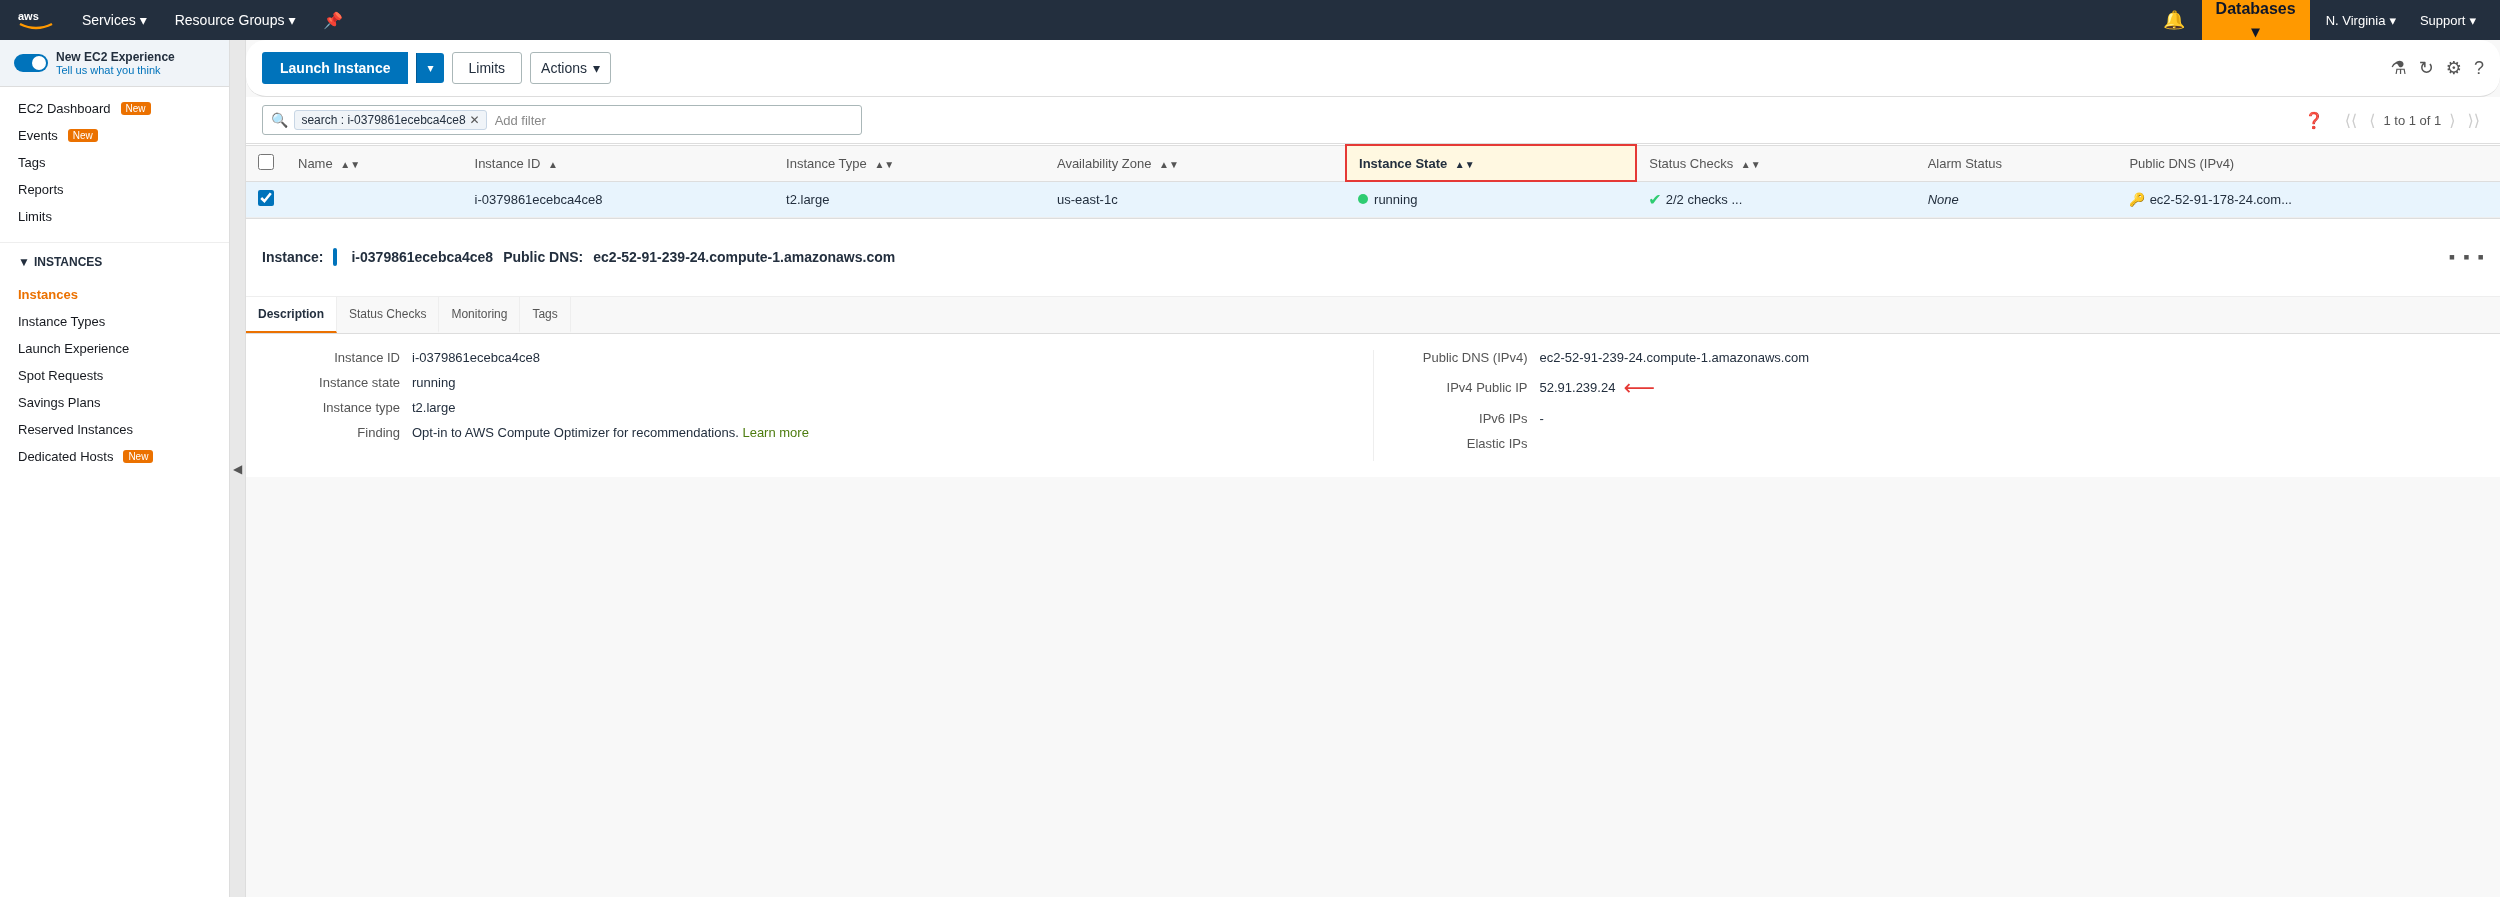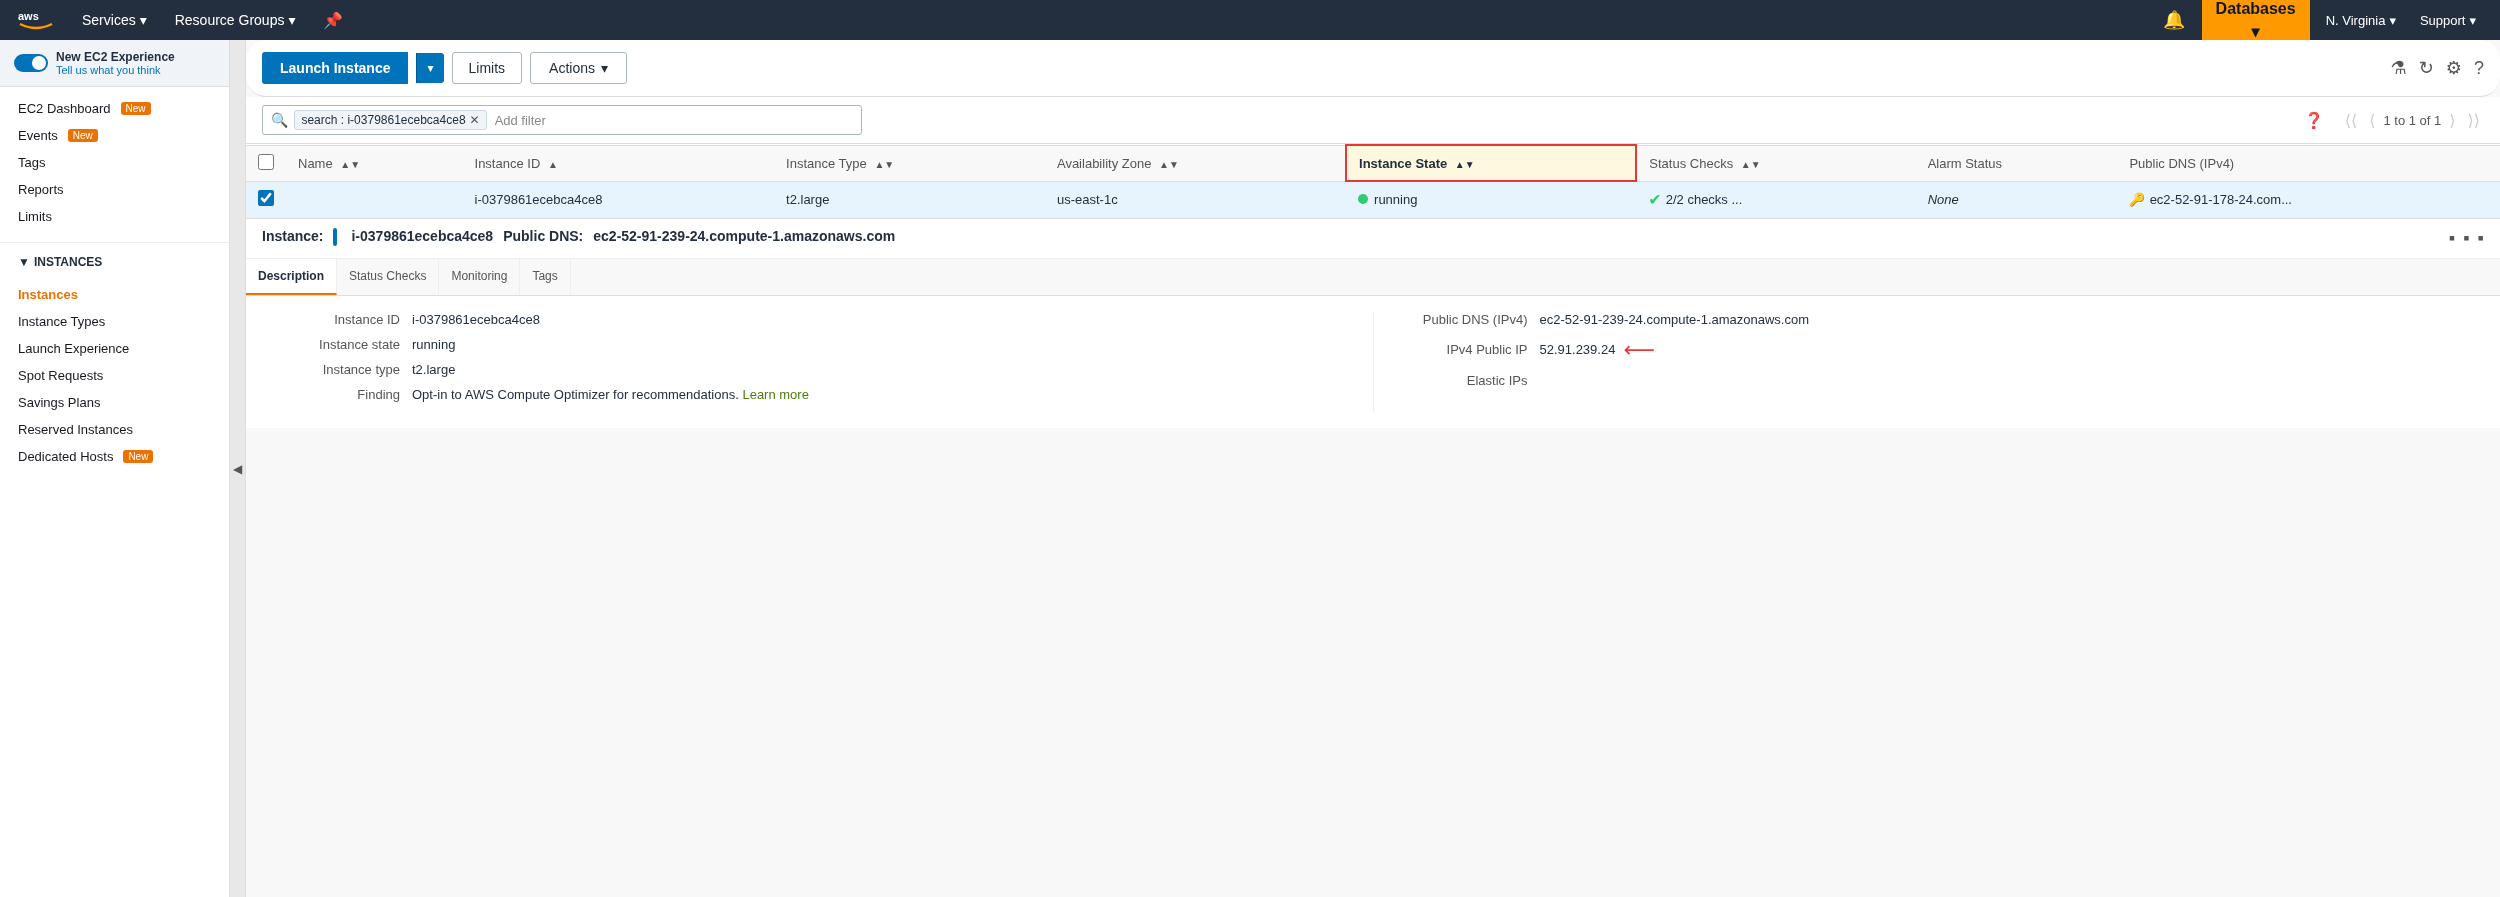--- a/index.html
+++ b/index.html
@@ -154,21 +154,21 @@
       border-radius: 3px;
       padding: 7px 16px;
       font-size: 14px;
       cursor: pointer;
     }
     .btn-actions {
       background: #fff;
       color: #232f3e;
       border: 1px solid #aab7b8;
       border-radius: 3px;
-      padding: 7px 18px;
+      padding: 7px 10px;
       font-size: 14px;
       cursor: pointer;
       display: flex;
       align-items: center;
       gap: 6px;
     }
     .toolbar-spacer { flex: 1; }
     .toolbar-icons { display: flex; align-items: center; gap: 12px; color: #555; font-size: 18px; }
     .toolbar-icon { cursor: pointer; color: #555; }
 
@@ -243,24 +243,24 @@
     .row-checkbox { width: 16px; height: 16px; accent-color: #0073bb; }
     tr.selected td { background: #e8f4fd; }
 
     
     .detail-pane {
       background: #fff;
       border-top: 1px solid #ddd;
       padding: 0;
     }
     .detail-header {
-      padding: 9px 16px;
+      padding: 28px 16px;
       border-bottom: 1px solid #eee;
       display: flex;
-      align-items: flex-start;
+      align-items: center;
       gap: 10px;
       font-size: 14px;
       font-weight: bold;
     }
     .instance-id-badge {
       background: #0073bb;
       width: 4px;
       height: 18px;
       display: inline-block;
       border-radius: 2px;
@@ -585,20 +585,24 @@
             <span class="detail-value">ec2-52-91-239-24.compute-1.amazonaws.com</span>
           </div>
           <div class="detail-row" style="align-items:center;">
             <span class="detail-label">IPv4 Public IP</span>
             <span class="detail-value" style="display:flex;align-items:center;">
               52.91.239.24
               <span class="red-arrow">⟵</span>
             </span>
           </div>
           <div class="detail-row">
+            <span class="detail-label">IPv6 IPs</span>
+            <span class="detail-value">-</span>
+          </div>
+          <div class="detail-row">
             <span class="detail-label">Elastic IPs</span>
             <span class="detail-value"></span>
           </div>
         </div>
       </div>
     </div>
 
   </div>
 </div>
 

